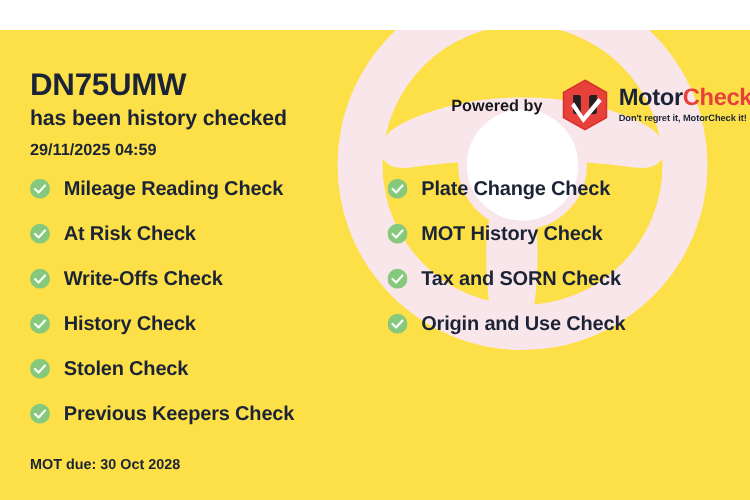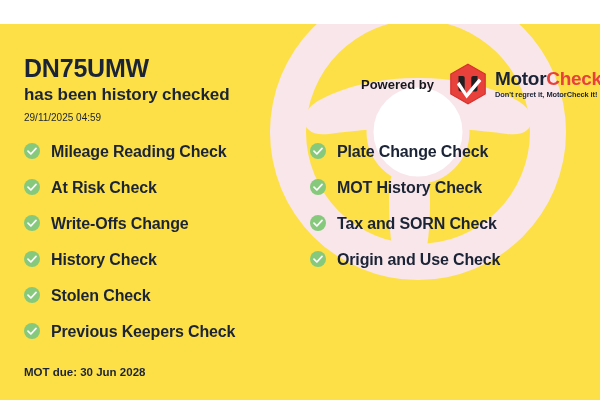--- a/index.html
+++ b/index.html
@@ -45,22 +45,22 @@
     font-size:17px;
     font-weight:bold;
     color:#1b2436;
     letter-spacing:-0.1px;
     line-height:1.2;
     margin-top:3px;
     white-space:nowrap;
     text-align:center;
   }
   #timestamp {
-    font-size:10px;
-    font-weight:normal;
+    font-size:13px;
+    font-weight:bold;
     color:#1b2436;
     margin-top:7px;
     white-space:nowrap;
   }
 
   
   #brand-block {
     position:absolute;
     left:361px; top:39px;
     display:flex;
@@ -184,21 +184,21 @@
         <path d="M4 8.2 6.9 11 12 5.4" fill="none" stroke="#ffffff" stroke-width="1.7" stroke-linecap="round" stroke-linejoin="round"></path>
       </svg>
       <span class="check-label">At Risk Check</span>
     </div>
 
     <div class="check-item">
       <svg class="check-icon" viewBox="0 0 16 16">
         <circle cx="8" cy="8" r="8" fill="#86c97c"></circle>
         <path d="M4 8.2 6.9 11 12 5.4" fill="none" stroke="#ffffff" stroke-width="1.7" stroke-linecap="round" stroke-linejoin="round"></path>
       </svg>
-      <span class="check-label">Write-Offs Change</span>
+      <span class="check-label">Write-Offs Check</span>
     </div>
 
     <div class="check-item">
       <svg class="check-icon" viewBox="0 0 16 16">
         <circle cx="8" cy="8" r="8" fill="#86c97c"></circle>
         <path d="M4 8.2 6.9 11 12 5.4" fill="none" stroke="#ffffff" stroke-width="1.7" stroke-linecap="round" stroke-linejoin="round"></path>
       </svg>
       <span class="check-label">History Check</span>
     </div>
 
@@ -248,15 +248,15 @@
 
     <div class="check-item">
       <svg class="check-icon" viewBox="0 0 16 16">
         <circle cx="8" cy="8" r="8" fill="#86c97c"></circle>
         <path d="M4 8.2 6.9 11 12 5.4" fill="none" stroke="#ffffff" stroke-width="1.7" stroke-linecap="round" stroke-linejoin="round"></path>
       </svg>
       <span class="check-label">Origin and Use Check</span>
     </div>
   </div>
 
-  <div id="mot-due">MOT due: 30 Jun 2028</div>
+  <div id="mot-due">MOT due: 30 Oct 2028</div>
 
 </div>
 
 </body></html>

